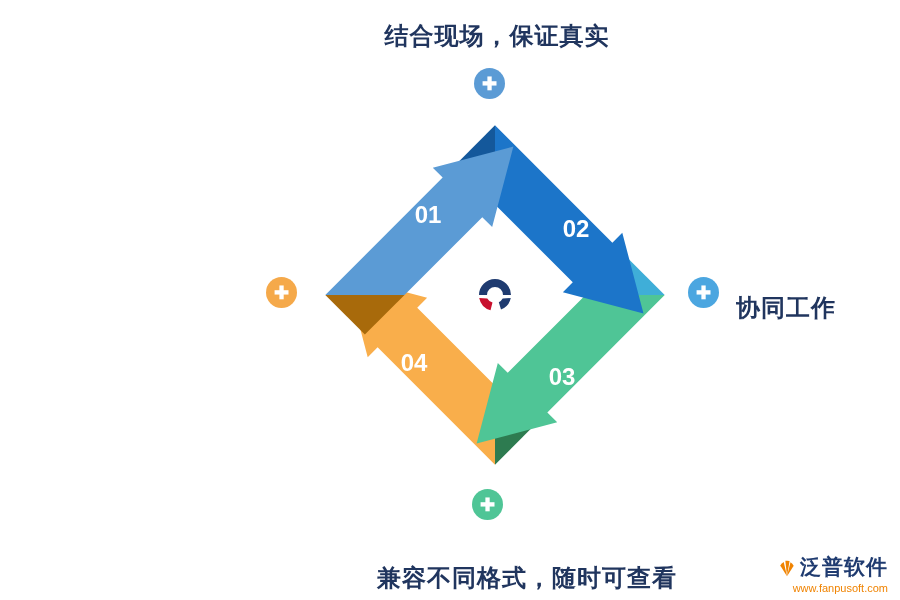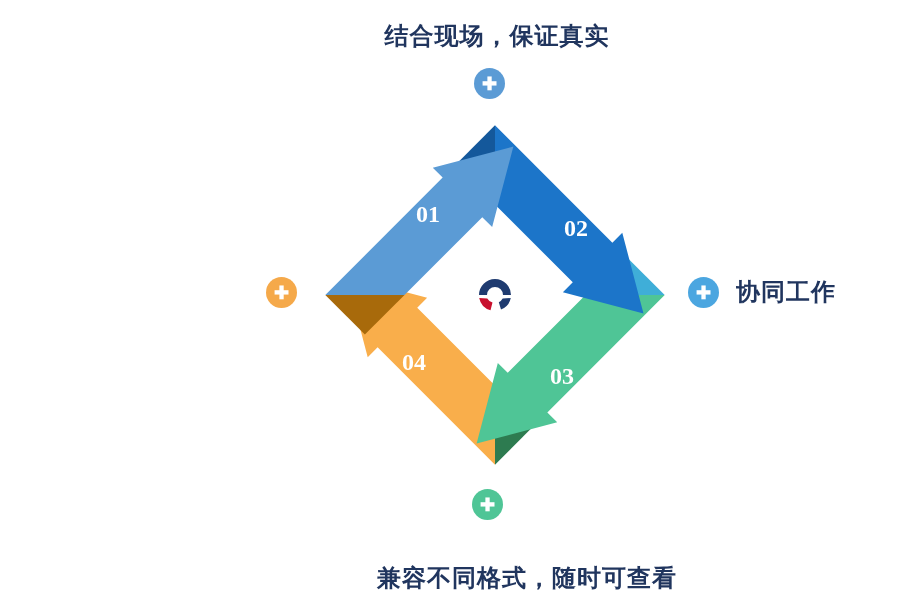--- a/index.html
+++ b/index.html
@@ -1,18 +1,18 @@
 <!DOCTYPE html>
 <html><head>
 <meta charset="utf-8">
 <style>
   html,body{margin:0;padding:0;background:#fff;}
   #canvas{
     position:relative;width:900px;height:600px;background:#ffffff;overflow:hidden;
-    font-family:Liberation Serif, serif;
+    font-family:Liberation Sans, sans-serif;
   }
   .callout{
     position:absolute;font-weight:bold;font-size:24px;white-space:nowrap;letter-spacing:1px;
   }
   .centered{transform:translateX(-50%);}
   .plus{
     position:absolute;width:31px;height:31px;border-radius:50%;
     display:flex;align-items:center;justify-content:center;
     color:#ffffff;font-size:18px;font-weight:bold;line-height:1;
   }
@@ -24,21 +24,21 @@
   .brand-url{font-size:11px;margin-top:1px;}
 </style>
 </head>
 <body>
 
 <div id="canvas">
 
   <div class="callout centered" style="left: 497px; top: 20px; color: rgb(32, 53, 94);">结合现场，保证真实</div>
 
 
-  <div class="callout" style="left: 736px; top: 276px; color: rgb(32, 53, 94);">协同工作</div>
+  <div class="callout" style="left: 736px; top: 292px; color: rgb(32, 53, 94);">协同工作</div>
 
   <div class="callout centered" style="left: 527px; top: 562px; color: rgb(32, 53, 94);">兼容不同格式，随时可查看</div>
 
   <div class="plus" style="left: 474px; top: 68px; background-color: rgb(91, 155, 213);">
     <span>✚</span>
   </div>
   <div class="plus" style="left: 688px; top: 277px; background-color: rgb(75, 166, 224);">
     <span>✚</span>
   </div>
   <div class="plus" style="left: 266px; top: 277px; background-color: rgb(245, 169, 74);">
@@ -77,14 +77,25 @@
     <text class="step-num" x="67" y="81" text-anchor="middle" dominant-baseline="central">03</text>
     <text class="step-num" x="-81" y="67" text-anchor="middle" dominant-baseline="central">04</text>
 
     <g>
       <path d="M -16 0 A 16 16 0 0 1 16 0 L 8 0 A 8 8 0 0 0 -8 0 Z" fill="#1F3B70"></path>
       <path d="M 15.8 3 A 16 16 0 0 1 6 14.6 L 3.8 7.2 A 8.2 8.2 0 0 0 7.7 3.6 Z" fill="#1F3B70"></path>
       <path d="M -15.8 3 A 16 16 0 0 0 -4.5 15.3 L -2.5 7.6 A 8.2 8.2 0 0 1 -7.7 3.6 Z" fill="#C8102E"></path>
     </g>
   </svg>
 
+  <div class="brand">
+    <div class="brand-row">
+      <svg width="22" height="22" viewBox="0 0 24 24">
+        <path d="M12 22 L4.6 10.4 A14 14 0 0 1 8.4 6.6 Z" fill="#F08300"></path>
+        <path d="M12 22 L10.2 5.2 A14 14 0 0 1 14.8 5.4 Z" fill="#F08300"></path>
+        <path d="M12 22 L15.8 6.9 A14 14 0 0 1 19.3 10.7 Z" fill="#F08300"></path>
+      </svg>
+      <span class="brand-name" style="color: rgb(31, 59, 112);">泛普软件</span>
+    </div>
+    <div class="brand-url" style="color: rgb(240, 131, 0);">www.fanpusoft.com</div>
+  </div>
 
 </div>
 
 </body></html>

